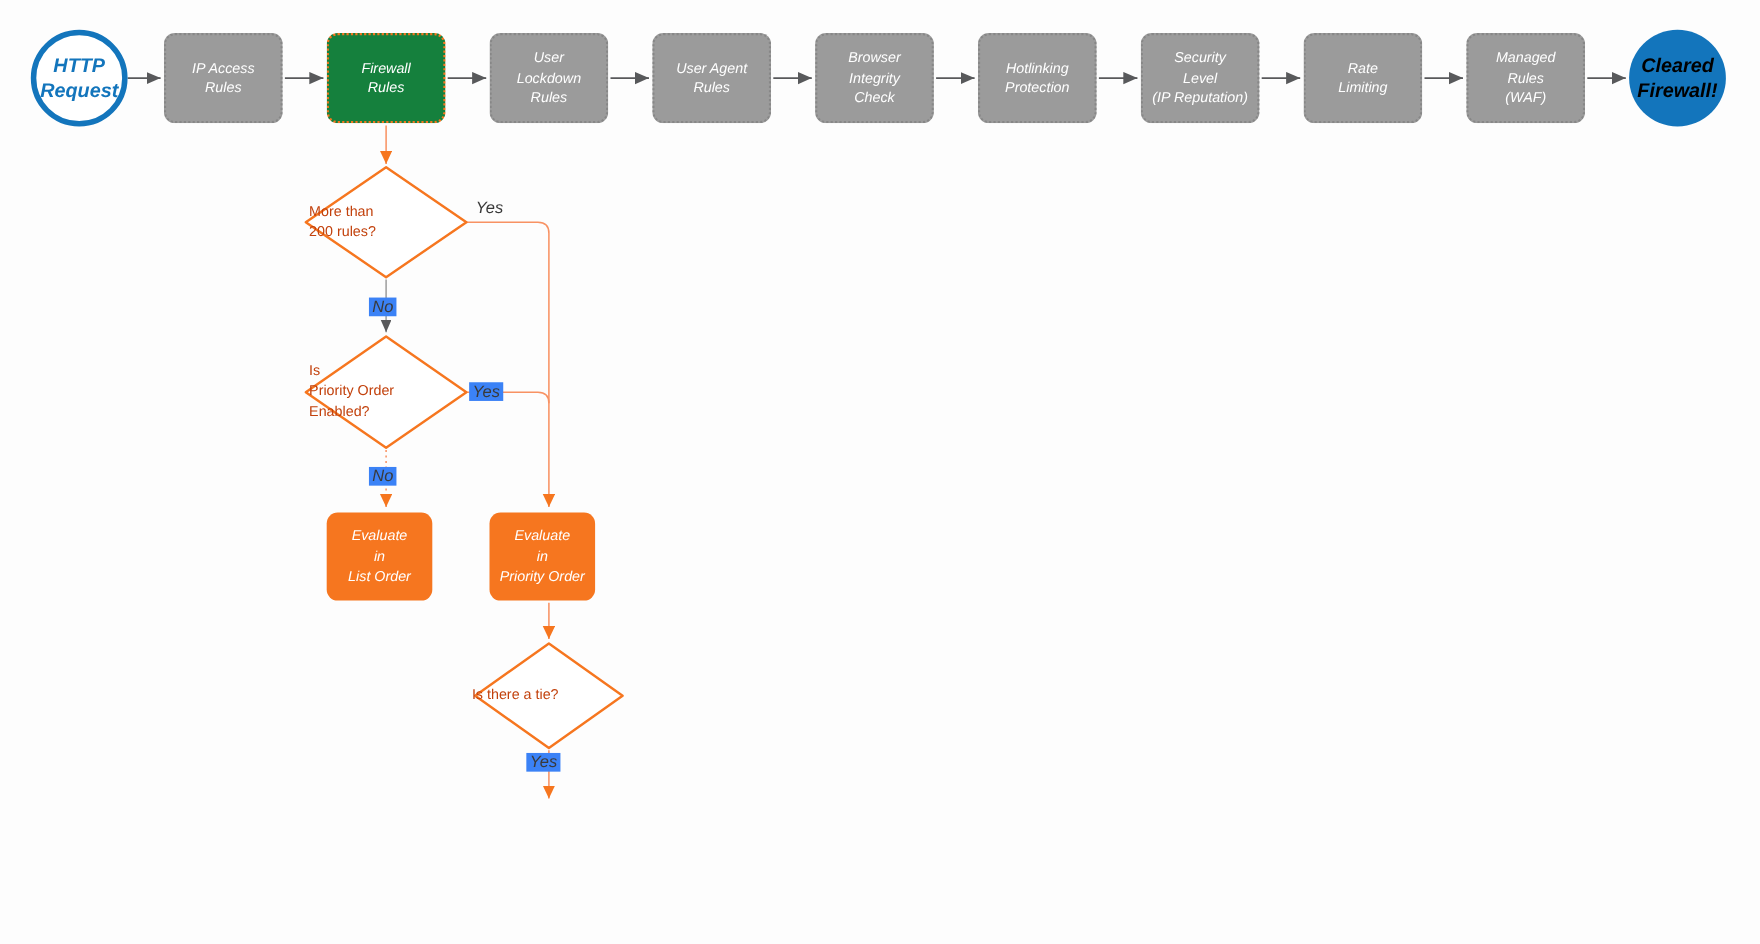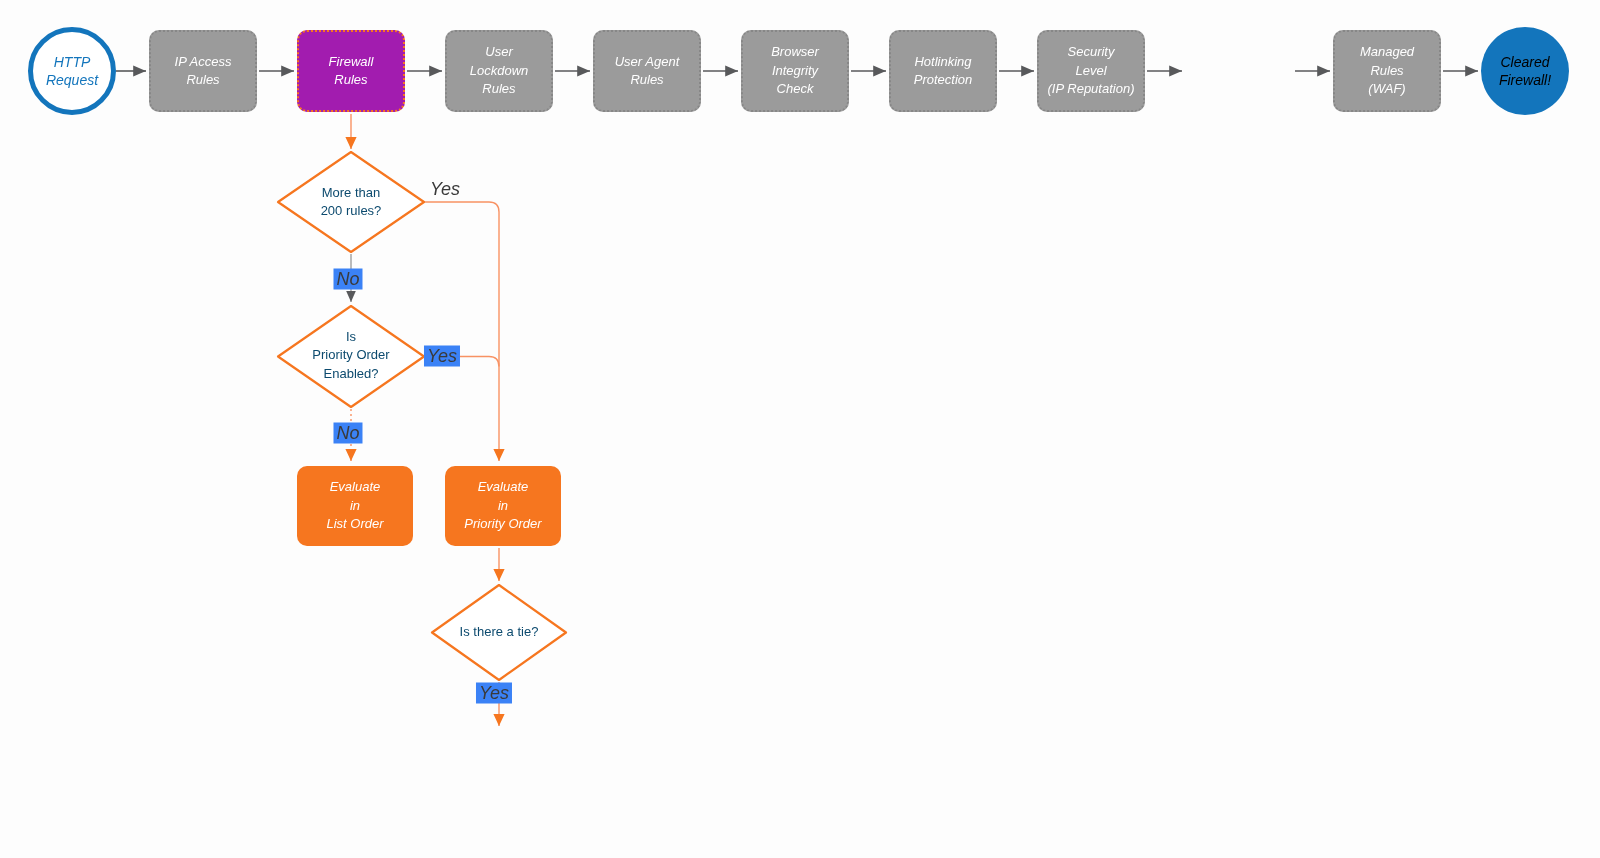--- a/index.html
+++ b/index.html
@@ -4,30 +4,30 @@
 <style>
   html,body{margin:0;padding:0;background:#fdfdfd;}
   .canvas{position:relative;width:1600px;height:858px;background:#fdfdfd;overflow:hidden;
           font-family:"Liberation Sans", sans-serif;}
   .layer{position:absolute;left:0;top:0;z-index:1;}
   .node{position:absolute;z-index:2;display:flex;align-items:center;justify-content:center;
         text-align:center;box-sizing:border-box;}
   .lbl{white-space:pre-line;}
   .pbox{width:108px;height:82px;top:30px;border-radius:10px;background:#9B9B9B;
         border:2px dotted #878787;color:#fff;font-style:italic;font-size:13px;line-height:1.42;}
-  .pbox.orange{background:#a21caf;border-color:#F6761F;}
-  .abox{width:116px;height:80px;border-radius:10px;background:#F6761F;color:#fff;
+  .pbox.orange{background:#15803d;border-color:#F6761F;}
+  .abox{width:96px;height:80px;border-radius:10px;background:#F6761F;color:#fff;
         font-style:italic;font-size:13px;line-height:1.42;}
-  .circle{width:88px;height:88px;border-radius:50%;font-weight:normal;font-style:italic;
-          font-size:14px;line-height:1.3;}
+  .circle{width:88px;height:88px;border-radius:50%;font-weight:bold;font-style:italic;
+          font-size:18px;line-height:1.3;}
   .circle.start{background:#fff;border:5px solid #1375BC;color:#1375BC;top:27px;left:28px;}
   .circle.end{background:#1375BC;color:#000000;top:27px;left:1481px;}
-  .dtext{position:absolute;z-index:2;width:140px;text-align:center;color:#0c4a6e;
+  .dtext{position:absolute;z-index:2;width:140px;text-align:left;color:#c2410c;
          font-size:13px;line-height:1.42;transform:translate(-50%,-50%);white-space:pre-line;}
-  .edge-label{position:absolute;z-index:3;font-style:italic;color:#3a3a3a;font-size:18px;
+  .edge-label{position:absolute;z-index:3;font-style:italic;color:#3a3a3a;font-size:15px;
               text-align:center;transform:translate(-50%,-50%);padding:0 3px;}
   .edge-label.online{background:#3b82f6;}
 </style>
 </head>
 <body>
 
 <div class="canvas">
 
   <svg class="layer" width="1600" height="858">
     <defs>
@@ -101,20 +101,24 @@
   </div>
   <div class="node pbox" style="left:889px">
     <span class="lbl">Hotlinking
 Protection</span>
   </div>
   <div class="node pbox" style="left:1037px">
     <span class="lbl">Security
 Level
 (IP Reputation)</span>
   </div>
+  <div class="node pbox" style="left:1185px">
+    <span class="lbl">Rate
+Limiting</span>
+  </div>
   <div class="node pbox" style="left:1333px">
     <span class="lbl">Managed
 Rules
 (WAF)</span>
   </div>
 
   <div class="dtext" style="left:351px;top:202px">More than
 200 rules?</div>
   <div class="dtext" style="left:351px;top:356px">Is
 Priority Order

